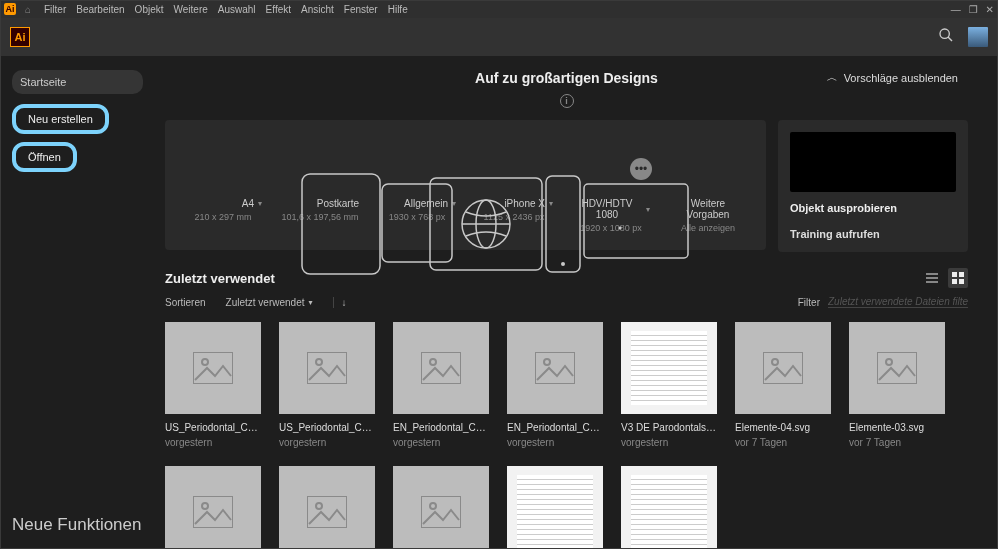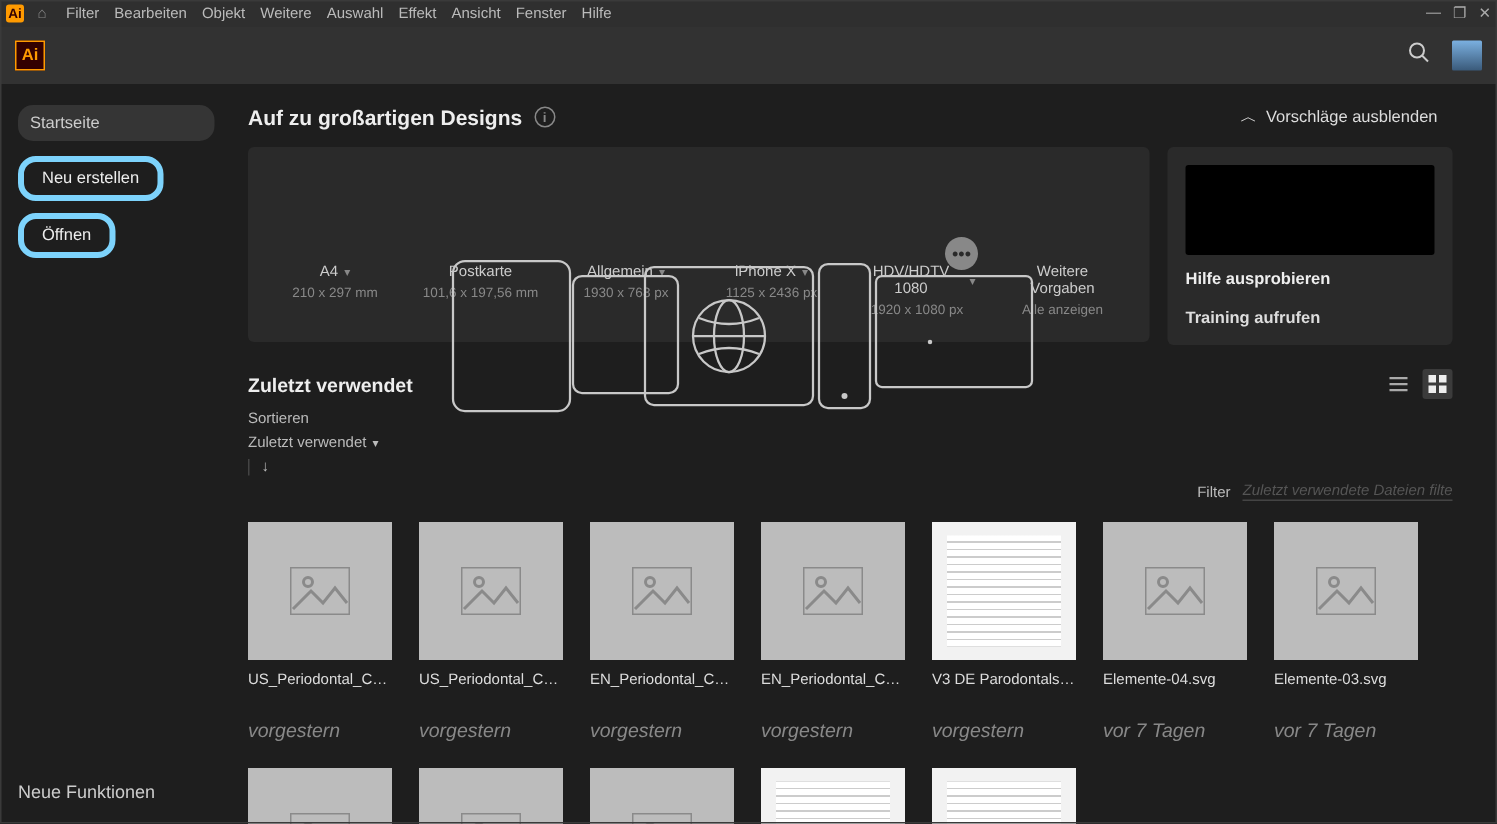--- a/index.html
+++ b/index.html
@@ -17,51 +17,51 @@
   .headerbar .logo { width:20px; height:20px; background:#330000; border:1px solid #ff9a00; color:#ff9a00; font-weight:bold; font-size:11px; display:flex; align-items:center; justify-content:center;}
   .headerbar .right { margin-left:auto; display:flex; align-items:center; gap:14px;}
   .headerbar .search-ic svg { width:16px; height:16px; color:#ccc;}
   .headerbar .avatar { width:20px; height:20px; background: linear-gradient(#7bb0e0,#3a5a7a); border-radius:1px;}
   
   .main { display:flex; height: calc(549px - 18px - 38px); background:#1e1e1e; }
   .sidebar { width: 155px; background:#1e1e1e; padding:14px 12px; display:flex; flex-direction:column; font-size:11px; }
   .side-item { padding:6px 8px; border-radius:10px; margin-bottom:2px; color:#ccc; cursor:pointer;}
   .side-item.active { background:#353535; }
   .side-btn { margin-top:8px; border:4px solid #7dd3fc; color:#eee; background:transparent; font-size:11px; padding:5px 12px; border-radius:12px; width:fit-content; cursor:pointer;}
-  .side-bottom { margin-top:auto; color:#ccc; font-size:12px;}
+  .side-bottom { margin-top:auto; color:#ccc; font-size:17px;}
   .content { flex:1; padding: 14px 30px 0 10px; overflow:auto; position:relative;}
-  .content h1 { font-size:14px; font-weight:600; color:#eee; display:flex; align-items:center; gap:8px;}
+  .content h1 { font-size:14px; font-weight:600; color:#eee; display:flex; align-items:center; gap:8px;flex-direction:column;}
   .content h1 .info-ic { width:14px; height:14px; border:1px solid #888; border-radius:50%; font-size:9px; display:flex; align-items:center; justify-content:center; color:#888;}
   .hide-sugg { position:absolute; right:40px; top:14px; font-size:11px; color:#ddd; display:flex; align-items:center; gap:6px; cursor:pointer;}
   .panels { display:flex; gap:12px; margin-top:12px; }
   .presets { flex:1; background:#2a2a2a; border-radius:4px; height:130px; display:flex; align-items:flex-start; justify-content:space-evenly; padding-top:78px; position:relative;}
   .preset { text-align:center; font-size:10px; color:#ccc; width:78px;}
-  .preset .name { display:flex; justify-content:center; align-items:center; gap:4px;}
+  .preset .name { display:flex; justify-content:flex-end; align-items:center; gap:4px;}
   .preset .dim { color:#888; font-size:9px; margin-top:3px;}
   .preset .chev { font-size:8px; color:#888;}
   .try-panel { width:190px; background:#2a2a2a; border-radius:4px; padding:12px; font-size:11px; display:flex; flex-direction:column; }
   .try-panel .illus { height:60px; background:#000; margin-bottom:10px; border-radius:2px; position:relative; overflow:hidden;}
   .try-panel .t1 { font-weight:600; color:#eee; margin-bottom:14px;}
   .try-panel .t2 { color:#ddd; cursor:pointer;font-weight:bold;}
   .recent-head { margin-top:16px; font-size:13px; font-weight:600; color:#eee; display:flex; align-items:center;}
   .recent-head .view-ctrls { margin-left:auto; display:flex; gap:6px;}
   .view-btn { width:20px; height:20px; display:flex; align-items:center; justify-content:center; border-radius:2px; cursor:pointer; color:#aaa;}
   .view-btn.active { background:#3b3b3b; color:#eee;}
-  .sort-row { display:flex; align-items:flex-start; font-size:10px; color:#bbb; margin-top:8px; gap:5px;flex-direction:column;}
+  .sort-row { display:flex; align-items:center; font-size:10px; color:#bbb; margin-top:8px; gap:20px;}
   .sort-sel { display:flex; align-items:center; gap:4px; cursor:pointer;}
   .sort-row .filter { margin-left:auto; display:flex; align-items:center; gap:8px;}
   .filter-input { background:transparent; border:none; border-bottom:1px solid #444; color:#ccc; font-size:10px; width:140px; outline:none;}
   .filter-input::placeholder { color:#555; font-style:italic;}
   .grid { display:flex; flex-wrap:wrap; gap:18px 18px; margin-top:14px;}
   .card { width:96px; }
   .thumb { width:96px; height:92px; background:#bcbcbc; display:flex; align-items:center; justify-content:center;}
   .thumb.white { background:#f2f2f2;}
   .thumb svg { width:40px; height:32px; color:#8a8a8a;}
   .card .fname { font-size:10px; color:#ddd; margin-top:8px; white-space:nowrap; overflow:hidden; text-overflow:ellipsis;}
-  .card .fdate { font-size:13px; color:#888; margin-top:20px;font-style:italic;}
+  .card .fdate { font-size:10px; color:#888; margin-top:4px;}
   
   .overlay { position:absolute; left:300px; top:170px; pointer-events:none;}
   .overlay svg { color:#d0d0d0;}
   .dots-badge { position:absolute; width:22px; height:22px; border-radius:50%; background:#888; color:#2a2a2a; display:flex; align-items:center; justify-content:center; font-size:12px; left:630px; top:158px; z-index:6;}
 </style>
 </head>
 <body>
 
 <svg width="0" height="0" style="position:absolute">
   <defs>
@@ -162,21 +162,21 @@
         <div class="preset">
           <div class="name">
               <span>Weitere Vorgaben</span>
             </div>
           <div class="dim">Alle anzeigen</div>
         </div>
       </div>
 
       <div class="try-panel">
         <div class="illus"></div>
-        <div class="t1">Hilfe ausprobieren</div>
+        <div class="t1">Objekt ausprobieren</div>
         <div class="t2">Training aufrufen</div>
       </div>
     </div>
 
     <div class="recent-head">
       <span>Zuletzt verwendet</span>
       <div class="view-ctrls">
         <div class="view-btn">
           <svg width="14" height="14" viewBox="0 0 14 14" stroke="currentColor" stroke-width="1.5">
               <line x1="1" y1="3" x2="13" y2="3"></line>

